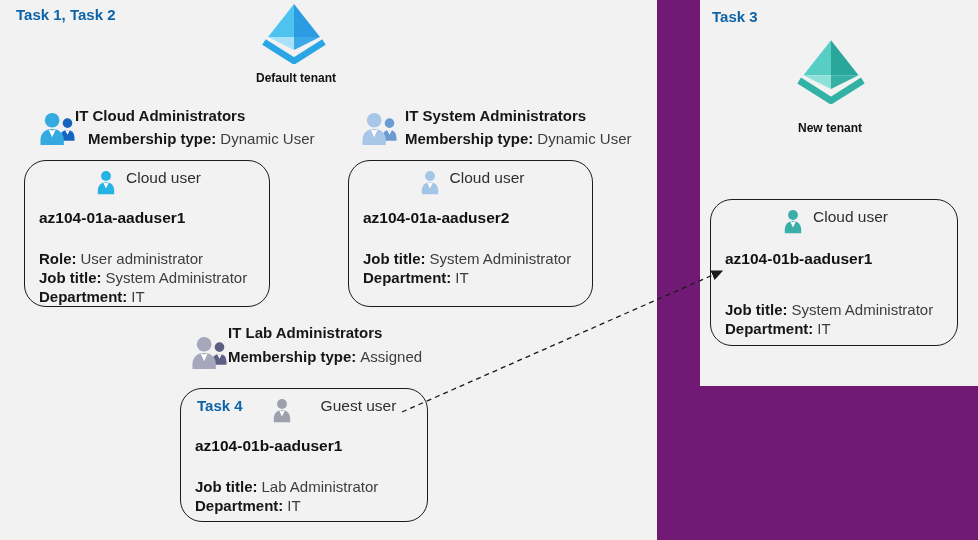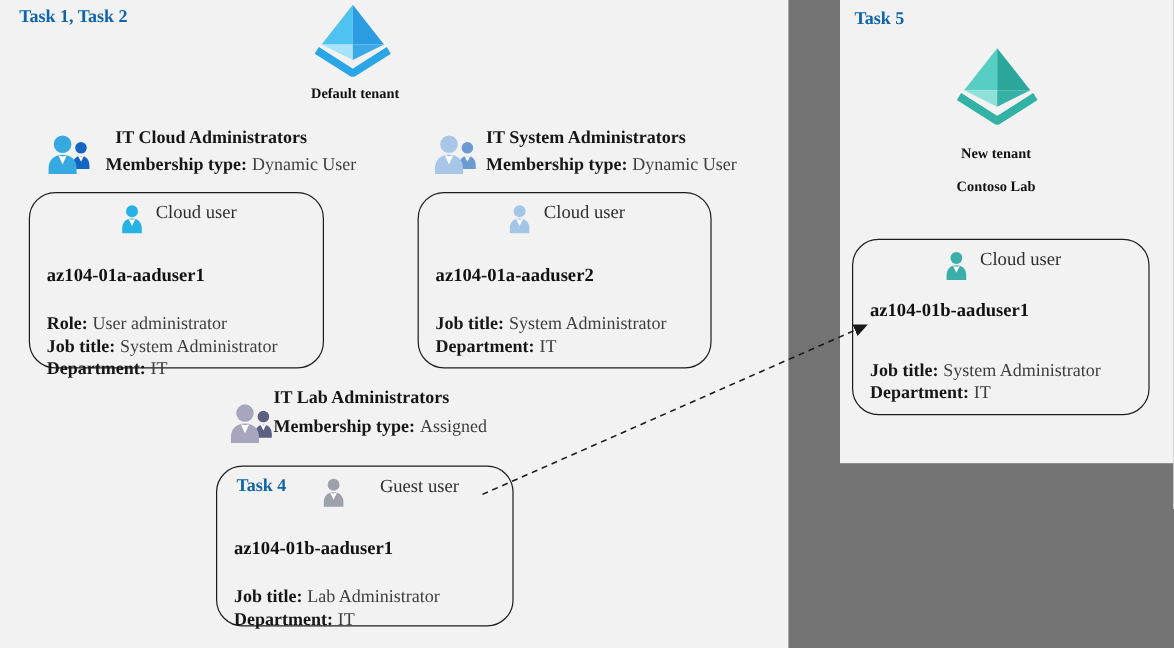--- a/index.html
+++ b/index.html
@@ -1,38 +1,38 @@
 <!DOCTYPE html>
 <html><head>
 <meta charset="utf-8">
 <style>
   html,body{margin:0;padding:0;background:#ffffff;}
   .canvas{
     position:relative;width:978px;height:540px;overflow:hidden;
-    font-family:Liberation Serif, serif;
-    color:#2e2e2e;background:#737373;
+    font-family:Liberation Sans, sans-serif;
+    color:#2e2e2e;background:#701a75;
   }
   .panel{position:absolute;background:#f2f2f2;}
   .panel-left{left:0;top:0;width:657px;height:540px;}
   .panel-right{left:700px;top:0;width:278px;height:386px;}
   .abs{position:absolute;}
   .task-label{font-weight:bold;font-size:15px;color:#0d64a8;white-space:nowrap;}
   .tenant-name{font-weight:bold;font-size:12px;color:#111;text-align:center;white-space:nowrap;}
   .group-name{font-weight:bold;font-size:15px;color:#161616;white-space:nowrap;}
   .group-mem{font-size:15px;color:#3d3d3d;white-space:nowrap;}
   .lbl{font-weight:bold;color:#161616;margin-right:4px;text-align:right;}
   .card{
     position:absolute;box-sizing:border-box;
     border:1.5px solid #1c1c1c;border-radius:22px;
     padding:8px 14px;background:transparent;
   }
   .card-header{display:flex;align-items:flex-start;justify-content:center;gap:7px;height:30px;}
   .card-header.left-align{justify-content:flex-start;gap:26px;padding-left:2px;}
   .user-type{font-size:15.5px;color:#2e2e2e;white-space:nowrap;}
-  .username{margin-top:22px;font-weight:bold;font-size:15.5px;color:#111;white-space:nowrap;}
+  .username{margin-top:10px;font-weight:bold;font-size:15.5px;color:#111;white-space:nowrap;}
   .details{margin-top:22px;font-size:15px;line-height:19px;color:#3d3d3d;}
   .details div{white-space:nowrap;}
   .card-right .username{margin-top:12px;}
   .card-right .details{margin-top:32px;}
   .overlay{position:absolute;left:0;top:0;pointer-events:none;}
   svg{display:block;}
 </style>
 </head>
 <body>
 
@@ -53,21 +53,21 @@
     <div class="abs tenant-name" style="left:221px;top:71px;width:150px;">Default tenant</div>
 
     <svg class="abs" style="left:36px;top:110px;" width="44" height="38" viewBox="0 0 30 26">
       <circle cx="21.5" cy="9" r="3.8" fill="#1565c0" stroke="#f2f2f2" stroke-width="1"></circle>
       <path d="M21.5 13.2 C18.2 13.2 16.2 15.5 16.2 18.8 L16.2 21.6 L26.8 21.6 L26.8 18.8 C26.8 15.5 24.8 13.2 21.5 13.2 Z" fill="#1565c0" stroke="#f2f2f2" stroke-width="1"></path>
       <polygon points="21.5,14 19.8,13.5 21.5,17 23.2,13.5" fill="#ffffff"></polygon>
       <circle cx="11" cy="7" r="5" fill="#36a9e1"></circle>
       <path d="M11 13 C6 13 3 16.2 3 20.6 L3 24 L19 24 L19 20.6 C19 16.2 16 13 11 13 Z" fill="#36a9e1"></path>
       <polygon points="11,14 8.6,13.3 11,18.6 13.4,13.3" fill="#ffffff"></polygon>
     </svg>
-    <div class="abs group-name" style="left:96px;top:107px;">IT Cloud Administrators</div>
+    <div class="abs group-name" style="left:75px;top:107px;">IT Cloud Administrators</div>
     <div class="abs group-mem" style="left:88px;top:130px;">
       <span class="lbl">Membership type:</span><span>Dynamic User</span>
     </div>
 
     <div class="card" style="left:24px;top:160px;width:246px;height:147px;">
       <div class="card-header">
         <svg width="26" height="28" viewBox="0 0 24 26">
           <circle cx="12" cy="6.5" r="4.6" fill="#27b2e4"></circle>
           <path d="M12 12.2 C7.4 12.2 4.4 15.4 4.4 19.8 L4.4 23.5 L19.6 23.5 L19.6 19.8 C19.6 15.4 16.6 12.2 12 12.2 Z" fill="#27b2e4"></path>
           <polygon points="12,13.2 9.4,12.6 12,18 14.6,12.6" fill="#ffffff"></polygon>
@@ -137,32 +137,31 @@
       <div class="username">az104-01b-aaduser1</div>
       <div class="details">
         <div><span class="lbl">Job title:</span><span>Lab Administrator</span></div>
         <div><span class="lbl">Department:</span><span>IT</span></div>
       </div>
     </div>
   </div>
 
   <div class="panel panel-right">
 
-    <div class="abs task-label" style="left:12px;top:8px;">Task 5</div>
+    <div class="abs task-label" style="left:12px;top:8px;">Task 3</div>
 
     <svg class="abs" style="left:96px;top:40px;" width="70" height="64" viewBox="0 0 66 60">
       <polygon points="33,0 7,33 33,33" fill="#56cec4"></polygon>
       <polygon points="33,0 59,33 33,33" fill="#2aa79a"></polygon>
       <polygon points="7,33 33,33 33,46" fill="#8fe0d8"></polygon>
       <polygon points="33,33 59,33 33,46" fill="#35b0a4"></polygon>
       <polyline points="3,38 33,57 63,38" fill="none" stroke="#32b1a5" stroke-width="6.5"></polyline>
     </svg>
 
     <div class="abs tenant-name" style="left:10px;top:121px;width:240px;">New tenant</div>
-    <div class="abs tenant-name" style="left:10px;top:148px;width:240px;">Contoso Lab</div>
 
     <div class="card card-right" style="left:10px;top:199px;width:248px;height:147px;">
       <div class="card-header">
         <svg width="26" height="28" viewBox="0 0 24 26">
           <circle cx="12" cy="6.5" r="4.6" fill="#3aafa9"></circle>
           <path d="M12 12.2 C7.4 12.2 4.4 15.4 4.4 19.8 L4.4 23.5 L19.6 23.5 L19.6 19.8 C19.6 15.4 16.6 12.2 12 12.2 Z" fill="#3aafa9"></path>
           <polygon points="12,13.2 9.4,12.6 12,18 14.6,12.6" fill="#ffffff"></polygon>
         </svg>
         <span class="user-type">Cloud user</span>
       </div>

